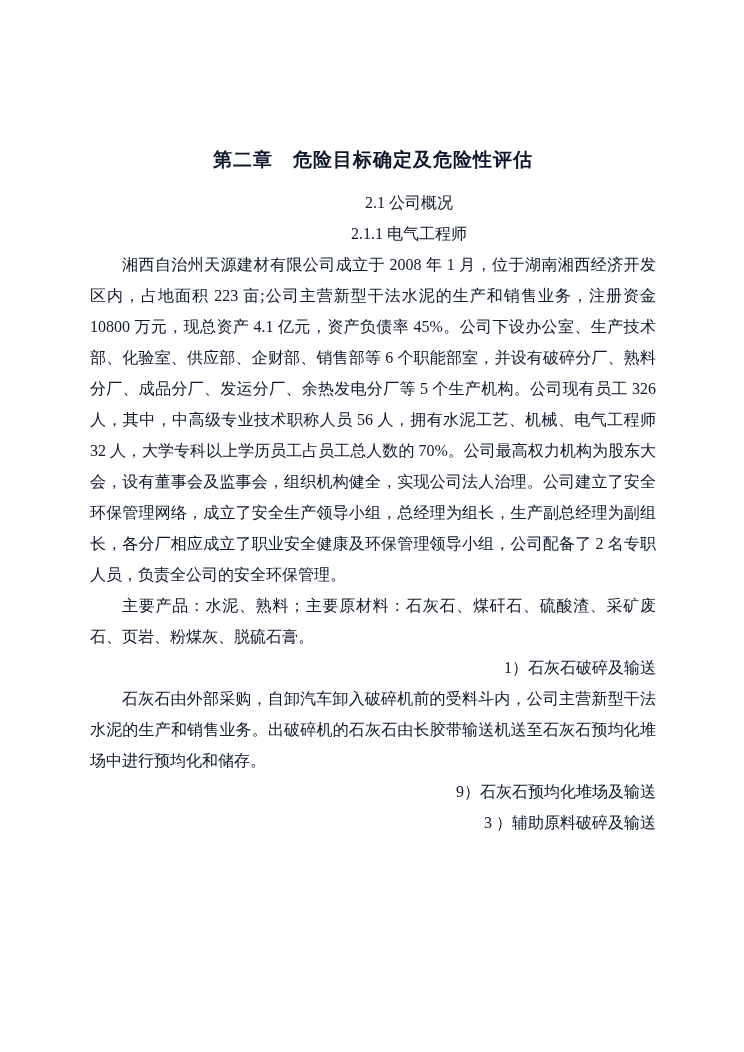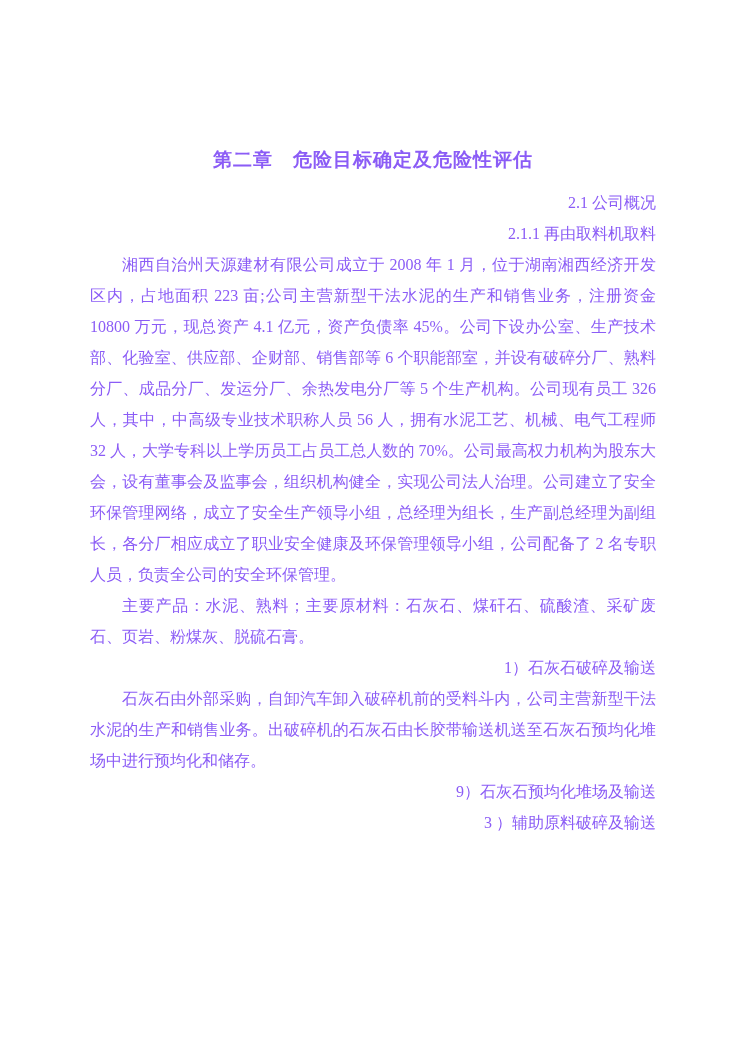--- a/index.html
+++ b/index.html
@@ -11,40 +11,40 @@
     position: relative;
     width: 744px;
     height: 1052px;
     margin: 0 auto;
     background: #ffffff;
     box-sizing: border-box;
     padding: 145px 88px 60px 90px;
     font-family: "Liberation Serif", "DejaVu Serif", serif;
     font-size: 16px;
     line-height: 31px;
-    color: #8b5cf6;
+    color: #0f172a;
     overflow: hidden;
     border-radius: 22px;
   }
   .doc-title {
     text-align: center;
     font-weight: bold;
     font-size: 19px;
     line-height: 30px;
     margin: 0 0 12px 0;
     font-family: "Liberation Sans", "DejaVu Sans", sans-serif;
     letter-spacing: 1px;
   }
   .block {
     margin: 0;
     text-align: justify;
   }
   .heading-lg {
     padding-left: 72px;
-    text-align: right;
+    text-align: center;
   }
   .heading-2em {
     text-indent: 32px;
     text-align: left;
   }
   .list-head {
     padding-left: 64px;
     text-align: right;
   }
   .para {
@@ -52,21 +52,21 @@
   }
 </style>
 </head>
 <body>
 
 <div class="page">
   <h1 class="doc-title">第二章　危险目标确定及危险性评估</h1>
 
   <p class="block heading-lg">2.1 公司概况</p>
 
-  <p class="block heading-lg">2.1.1 再由取料机取料</p>
+  <p class="block heading-lg">2.1.1 电气工程师</p>
 
   <p class="block para">湘西自治州天源建材有限公司成立于 2008 年 1 月，位于湖南湘西经济开发区内，占地面积 223 亩;公司主营新型干法水泥的生产和销售业务，注册资金 10800 万元，现总资产 4.1 亿元，资产负债率 45%。公司下设办公室、生产技术部、化验室、供应部、企财部、销售部等 6 个职能部室，并设有破碎分厂、熟料分厂、成品分厂、发运分厂、余热发电分厂等 5 个生产机构。公司现有员工 326 人，其中，中高级专业技术职称人员 56 人，拥有水泥工艺、机械、电气工程师 32 人，大学专科以上学历员工占员工总人数的 70%。公司最高权力机构为股东大会，设有董事会及监事会，组织机构健全，实现公司法人治理。公司建立了安全环保管理网络，成立了安全生产领导小组，总经理为组长，生产副总经理为副组长，各分厂相应成立了职业安全健康及环保管理领导小组，公司配备了 2 名专职人员，负责全公司的安全环保管理。</p>
 
 
   <p class="block para">主要产品：水泥、熟料；主要原材料：石灰石、煤矸石、硫酸渣、采矿废石、页岩、粉煤灰、脱硫石膏。</p>
 
   <p class="block list-head">1）石灰石破碎及输送</p>
 
   <p class="block para">石灰石由外部采购，自卸汽车卸入破碎机前的受料斗内，公司主营新型干法水泥的生产和销售业务。出破碎机的石灰石由长胶带输送机送至石灰石预均化堆场中进行预均化和储存。</p>
 

